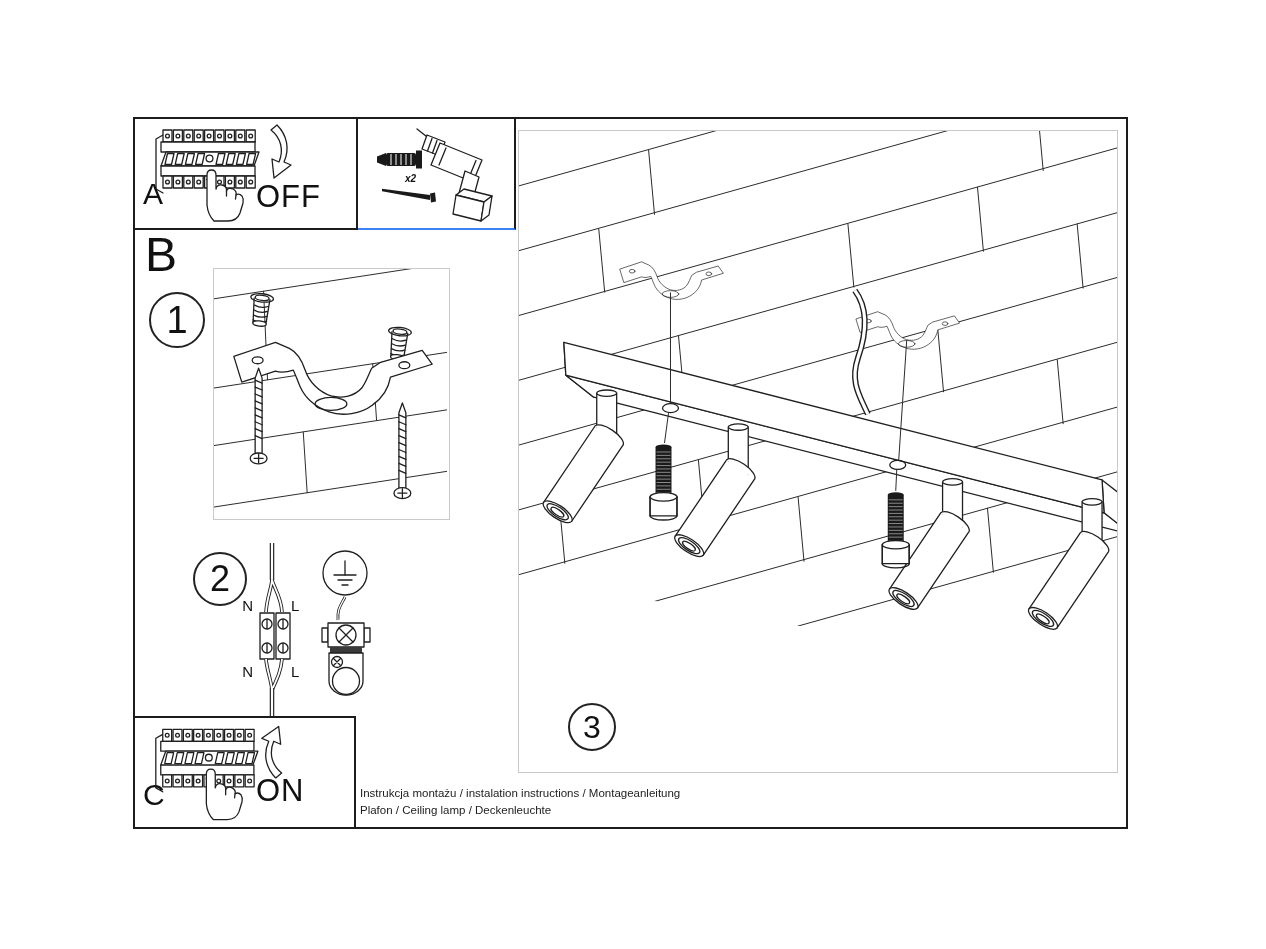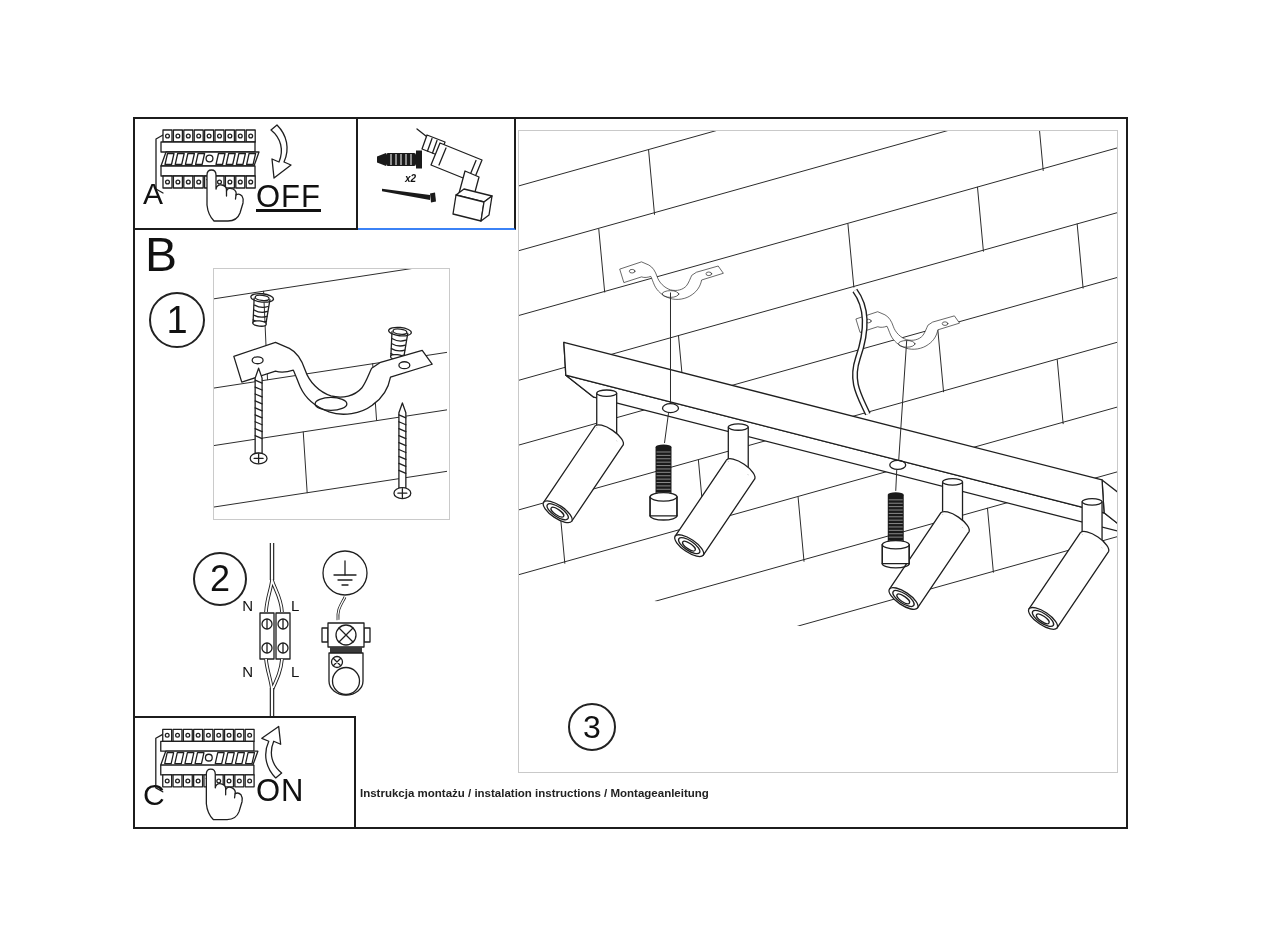--- a/index.html
+++ b/index.html
@@ -12,21 +12,21 @@
   .boxC{position:absolute;left:0;top:597px;width:219px;height:111px;border-top:2px solid #1c1c1c;border-right:2px solid #1c1c1c;}
   .frame3{position:absolute;left:383px;top:11px;width:598px;height:641px;border:1px solid #c9c9c9;}
   .frame1{position:absolute;left:78px;top:149px;width:235px;height:250px;border:1px solid #cacaca;}
   .bigletter{font-size:48px;line-height:1;font-weight:400;color:#111;}
   .letter{font-size:30px;line-height:1;color:#111;}
   .onoff{font-size:31px;line-height:1;letter-spacing:1px;color:#111;}
   .badge{position:absolute;border:2px solid #222;border-radius:50%;display:flex;align-items:center;justify-content:center;color:#111;background:#fff;}
   .badge1{left:14px;top:173px;width:52px;height:52px;font-size:38px;}
   .badge2{left:58px;top:433px;width:50px;height:50px;font-size:36px;}
   .badge3{left:433px;top:584px;width:44px;height:44px;font-size:32px;}
-  .footer{position:absolute;left:225px;top:666px;font-size:11.5px;line-height:16.5px;color:#222;font-weight:bold;}
+  .footer{position:absolute;left:225px;top:666px;font-size:11.5px;line-height:16.5px;color:#222;}
   svg{display:block;}
   svg text{font-family:"Liberation Sans",sans-serif;fill:#111;stroke:none;}
   .ln{stroke:#1f1f1f;fill:none;stroke-width:1.3;stroke-linecap:round;stroke-linejoin:round;}
   .lnw{stroke:#1f1f1f;fill:#fff;stroke-width:1.3;stroke-linejoin:round;}
   .lt{stroke:#2a2a2a;fill:none;stroke-width:1;}
   .dk{fill:#1a1a1a;stroke:none;}
 </style>
 </head>
 <body>
 
@@ -177,21 +177,21 @@
 <div class="page">
   <div class="sheet">
 
     <div class="boxA">
       <svg width="219" height="107" viewBox="0 0 219 107">
         <use href="#breaker-panel" transform="translate(18,8)"></use>
         <use href="#pointing-hand" transform="translate(62,46)"></use>
         <path transform="translate(118,6)" class="lnw" d="M24,0 C34,10 37,24 31,37 L38,40 L21,53 L19,34 L26,37 C31,25 28,13 18,5 Z"></path>
       </svg>
       <div class="abs letter" style="left:8px;top:60px;">A</div>
-      <div class="abs onoff" style="left:121px;top:62px;text-decoration:underline;">OFF</div>
+      <div class="abs onoff" style="left:121px;top:62px;">OFF</div>
     </div>
 
     <div class="boxTools">
       <svg width="154" height="107" viewBox="0 0 154 107">
         <g>
           <path class="ln" stroke-width="2" d="M59,10 L73,21"></path>
           <polygon class="lnw" points="69,16 87,23 82,37 64,30"></polygon>
           <path class="ln" d="M74,19.5 L69.5,32 M79,21.5 L74.5,34"></path>
           <polygon class="lnw" points="82,24 124,41 115,63 73,46"></polygon>
           <path class="ln" d="M88,29 L81,46 M118,41.5 L111,58.5"></path>
@@ -381,16 +381,17 @@
         <use href="#breaker-panel" transform="translate(18,8)"></use>
         <use href="#pointing-hand" transform="translate(62,46)"></use>
         <path transform="translate(120,8)" class="lnw" d="M22,52 C12,42 9,28 15,15 L8,12 L25,0 L27,18 L20,15 C15,27 18,39 28,47 Z"></path>
       </svg>
       <div class="abs letter" style="left:8px;top:62px;">C</div>
       <div class="abs onoff" style="left:121px;top:57px;">ON</div>
     </div>
 
     <div class="footer">
       <div>Instrukcja montażu / instalation instructions / Montageanleitung</div>
+      <div>Plafon / Ceiling lamp / Deckenleuchte</div>
     </div>
 
   </div>
 </div>
 
 </body></html>

